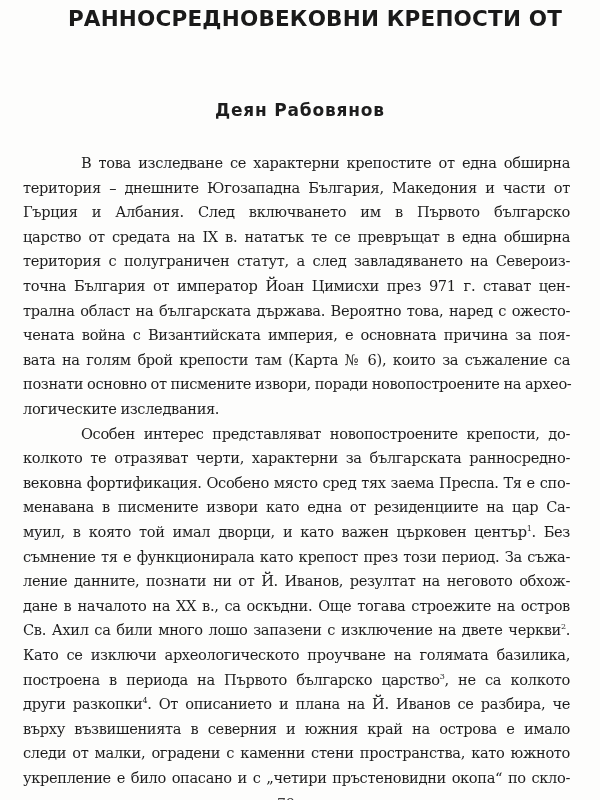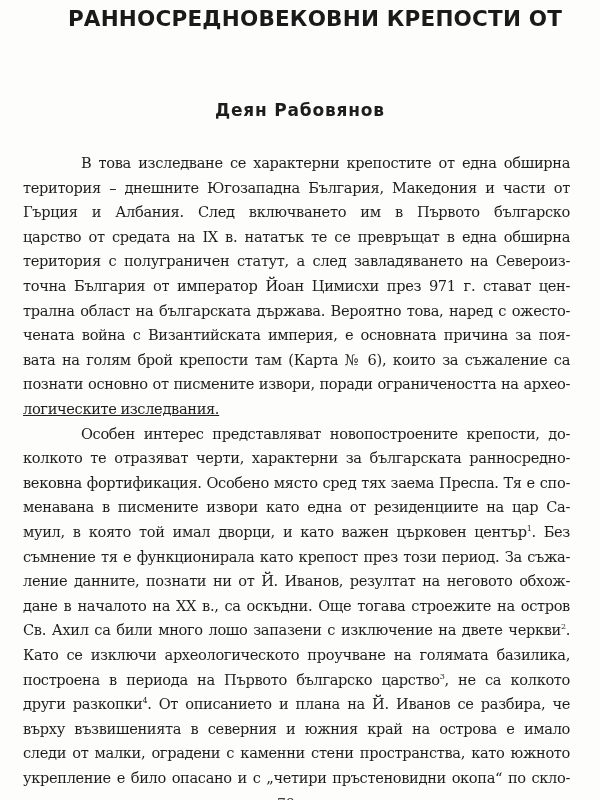--- a/index.html
+++ b/index.html
@@ -21,21 +21,21 @@
   }
   .body-text {
     position: absolute; left: 23px; width: 547px;
     font-family: "DejaVu Serif", serif; font-size: 14.6px; color: #1e1e1e;
   }
   .line {
     position: absolute; left: 0; width: 547px; height: 25px;
     white-space: nowrap; text-align: justify; text-align-last: justify;
     line-height: 25px; letter-spacing: -0.35px; word-spacing: -0.5px;
   }
-  .line.last { text-align-last: left; text-decoration: underline; }
+  .line.last { text-align-last: left; }
   .line.indent { left: 58px; width: 489px; }
   sup { font-size: 8px; line-height: 0; vertical-align: 6px; }
   .page-number {
     position: absolute; left: 0; width: 572px; top: 796px; text-align: center;
     font-family: "DejaVu Serif", serif; font-size: 14px; color: #404040;
   }
 </style>
 </head>
 <body>
 
@@ -49,21 +49,21 @@
 
     <div class="line indent" style="top:0px">В това изследване се характерни крепостите от една обширна</div>
     <div class="line" style="top:24.6px">територия – днешните Югозападна България, Македония и части от</div>
     <div class="line" style="top:49.2px">Гърция и Албания. След включването им в Първото българско</div>
     <div class="line" style="top:73.8px">царство от средата на IX в. нататък те се превръщат в една обширна</div>
     <div class="line" style="top:98.4px">територия с полуграничен статут, а след завладяването на Североиз-</div>
     <div class="line" style="top:123px">точна България от император Йоан Цимисхи през 971 г. стават цен-</div>
     <div class="line" style="top:147.6px">трална област на българската държава. Вероятно това, наред с ожесто-</div>
     <div class="line" style="top:172.2px">чената война с Византийската империя, е основната причина за поя-</div>
     <div class="line" style="top:196.8px">вата на голям брой крепости там (Карта № 6), които за съжаление са</div>
-    <div class="line" style="top:221.4px">познати основно от писмените извори, поради ограничеността на архео-</div>
+    <div class="line" style="top:221.4px">познати основно от писмените извори, поради новопостроените на архео-</div>
     <div class="line last" style="top:246px">логическите изследвания.</div>
 
     <div class="line indent" style="top:270.6px">Особен интерес представляват новопостроените крепости, до-</div>
     <div class="line" style="top:295.2px">колкото те отразяват черти, характерни за българската ранносредно-</div>
     <div class="line" style="top:319.8px">вековна фортификация. Особено място сред тях заема Преспа. Тя е спо-</div>
     <div class="line" style="top:344.4px">менавана в писмените извори като една от резиденциите на цар Са-</div>
     <div class="line" style="top:369px"><span>муил, в която той имал дворци, и като важен църковен център</span><sup>1</sup><span>. Без</span></div>
     <div class="line" style="top:393.6px">съмнение тя е функционирала като крепост през този период. За съжа-</div>
     <div class="line" style="top:418.2px">ление данните, познати ни от Й. Иванов, резултат на неговото обхож-</div>
     <div class="line" style="top:442.8px">дане в началото на XX в., са оскъдни. Още тогава строежите на остров</div>

